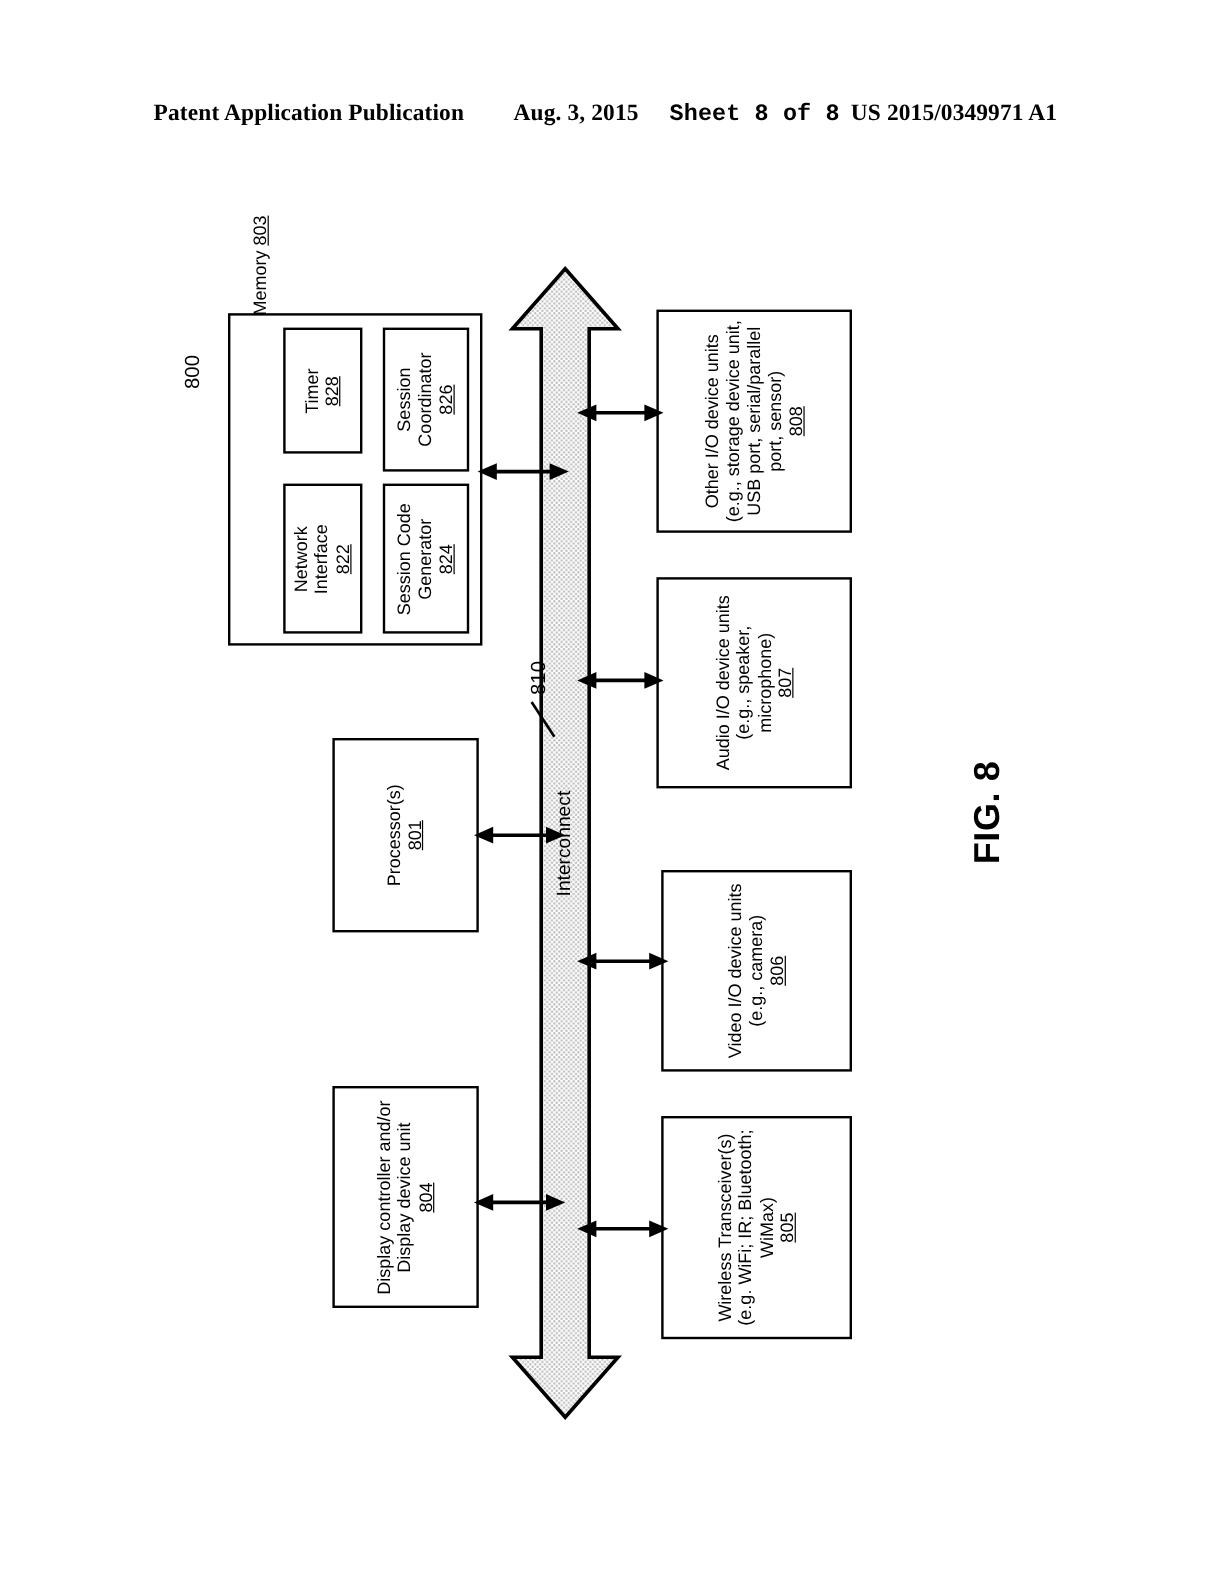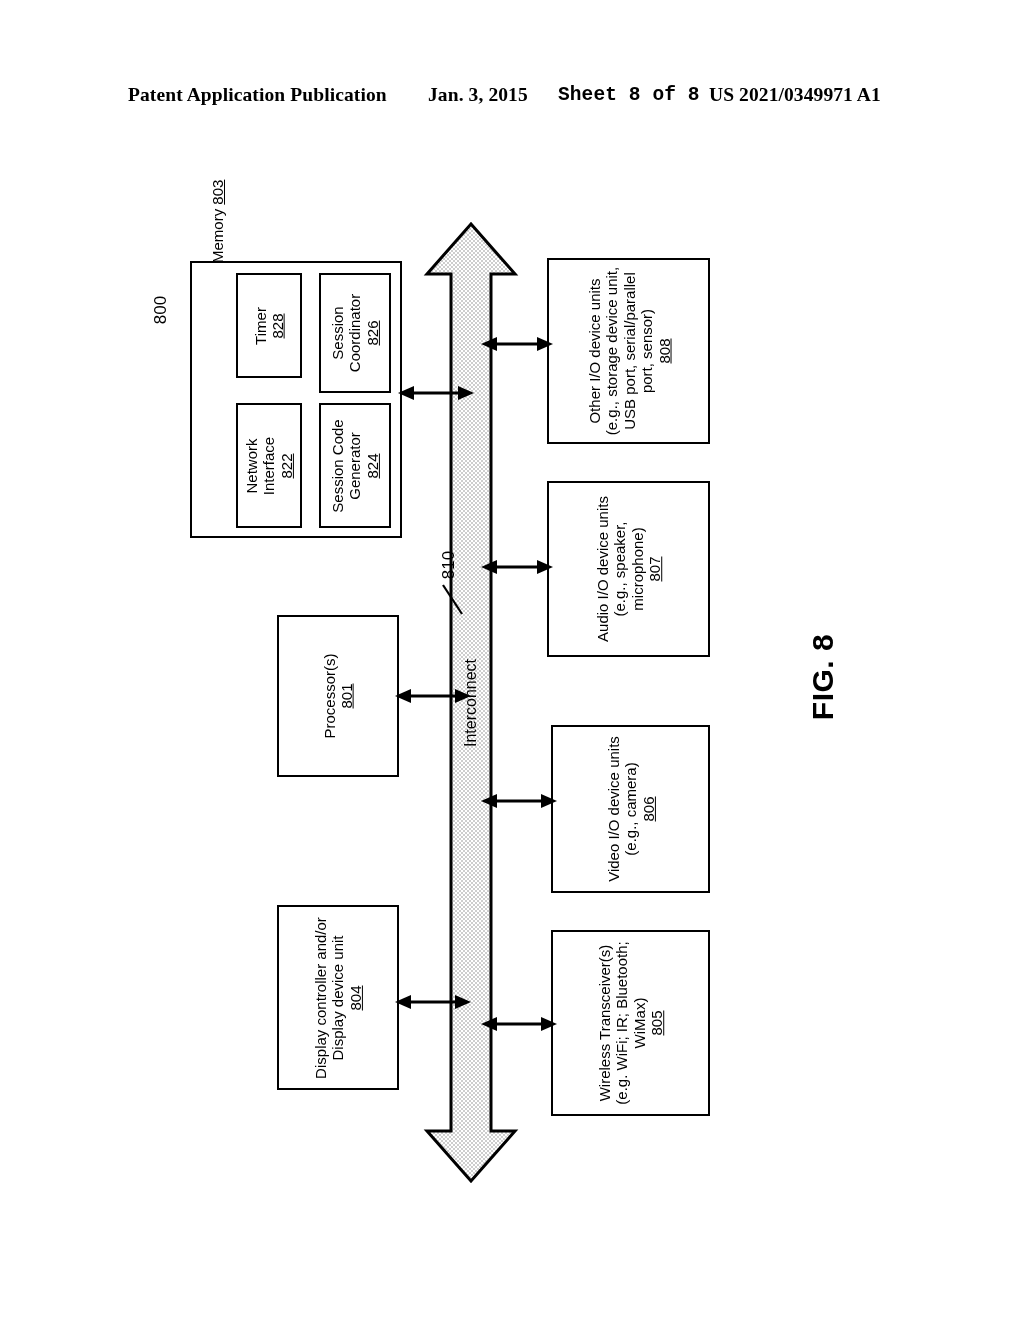--- a/index.html
+++ b/index.html
@@ -128,23 +128,23 @@
   .conn svg { display: block; }
 
   
   #leader-810 { position: absolute; left: 0; top: 0; width: 1024px; height: 1320px; pointer-events: none; }
 </style>
 </head>
 <body>
 
 <div id="page-header">
   <span class="hdr-title">Patent Application Publication</span>
-  <span class="hdr-date">Jan. 3, 2015</span>
+  <span class="hdr-date">Aug. 3, 2015</span>
   <span class="hdr-sheet">Sheet 8 of 8</span>
-  <span class="hdr-pubno">US 2021/0349971 A1</span>
+  <span class="hdr-pubno">US 2015/0349971 A1</span>
 </div>
 
 <div id="figure-canvas">
 
   <div class="refnum" style="left:141px; top:300px; width:40px; text-align:center;">800</div>
 
   <div class="blk" style="left:190px; top:261px; width:212px; height:277px;">
     <div class="mem-label" style="left:17px; top:0px; height:0;">
       <span>Memory</span>
       <span class="ref">803</span>

